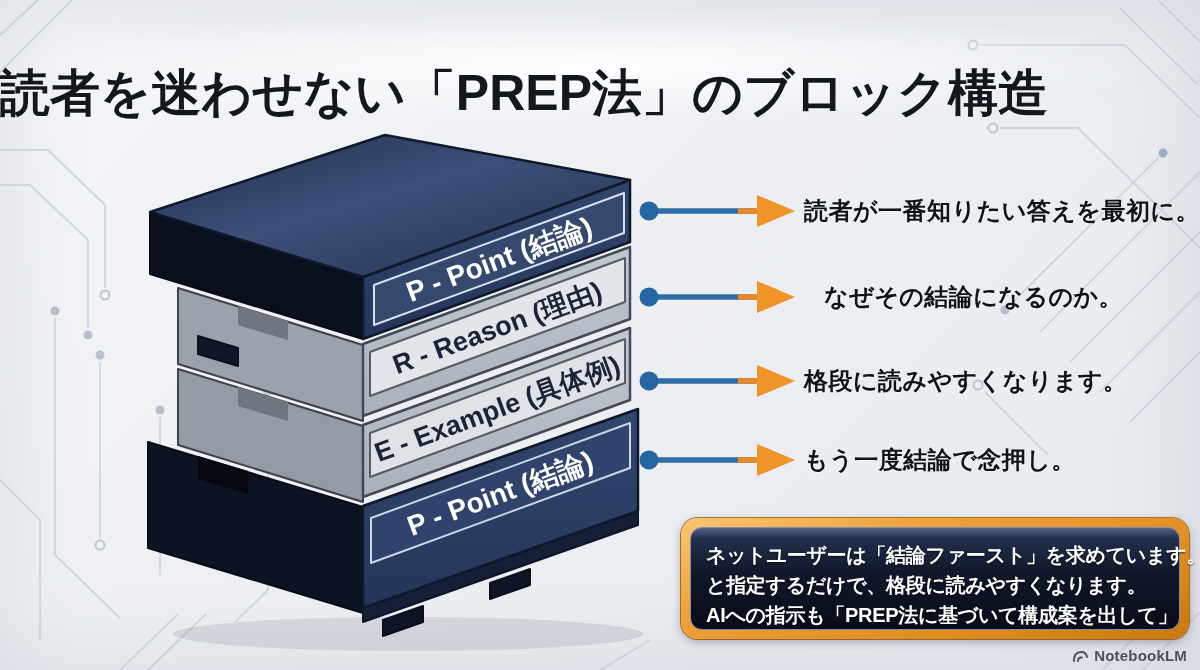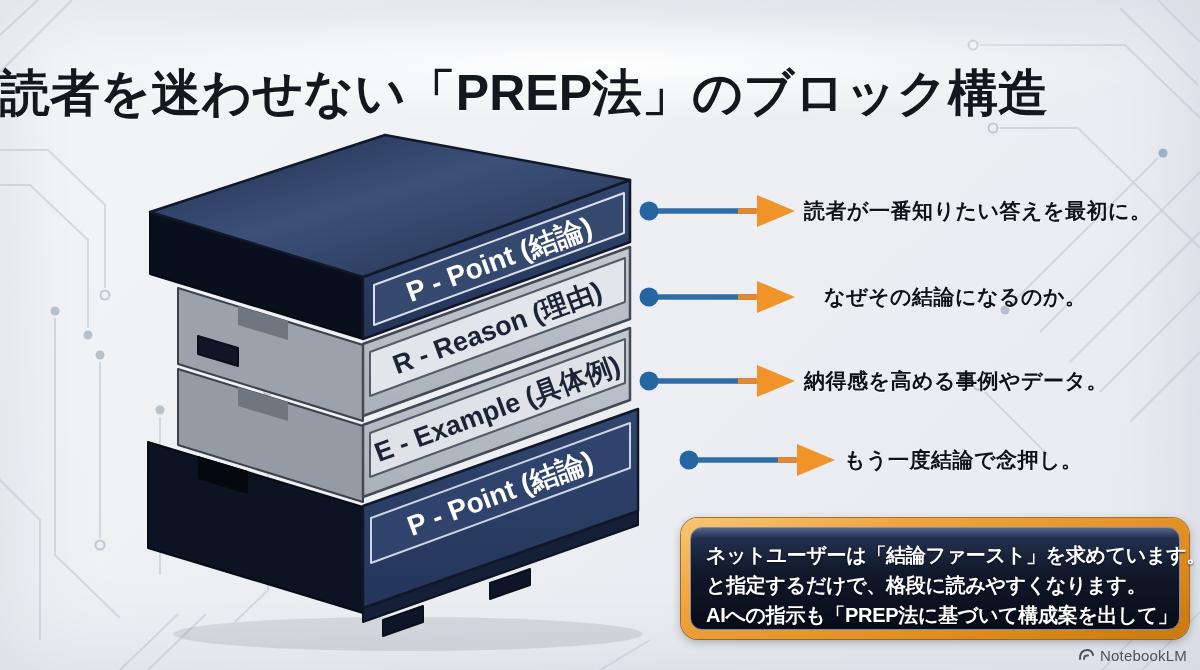--- a/index.html
+++ b/index.html
@@ -18,21 +18,21 @@
   .title{
     position:absolute;left:0;top:24px;width:972px;text-align:center;
     font-size:50px;font-weight:900;color:#15171f;letter-spacing:0px;
     text-shadow:0 1px 0 rgba(255,255,255,.6);white-space:nowrap;margin-top:36px;
   }
   
   .anno-row{
     position:absolute;left:638px;height:34px;display:flex;align-items:center;gap:8px;
   }
   .anno-row .txt{
-    font-size:21px;font-weight:900;color:#101219;white-space:nowrap;letter-spacing:.5px;
+    font-size:24px;font-weight:900;color:#101219;white-space:nowrap;letter-spacing:.5px;
     text-shadow:0 1px 1px rgba(255,255,255,.8);
   }
   
   .note-box{
     position:absolute;left:681px;top:518px;width:508px;height:121px;box-sizing:border-box;
     border-radius:17px;padding:9px;
     background:linear-gradient(160deg,#f8c673 0%,#f0a23c 30%,#e08c1f 70%,#c9780f 100%);
     box-shadow:0 3px 10px rgba(40,40,60,.35),0 0 0 1px #b8791c;
   }
   .note-inner{
@@ -40,22 +40,22 @@
     border:1px solid #7e8dac;
     background:linear-gradient(180deg,#56648a 0%,#232f4e 10%,#101829 45%,#070c18 100%);
     padding:12px 15px 10px 15px;
   }
   .note-line{
     font-size:20px;font-weight:900;color:#ffffff;line-height:30px;white-space:nowrap;
     letter-spacing:-.3px;text-shadow:0 1px 2px rgba(0,0,0,.7);
   }
   
   .watermark{
-    position:absolute;right:13px;bottom:6px;display:flex;align-items:flex-start;gap:5px;
-    color:#4d525b;font-size:15px;font-weight:normal;letter-spacing:.2px;
+    position:absolute;right:13px;bottom:6px;display:flex;align-items:center;gap:5px;
+    color:#4d525b;font-size:15px;font-weight:bold;letter-spacing:.2px;
   }
   svg text{font-family:"Liberation Sans","DejaVu Sans",sans-serif;}
 </style>
 </head>
 <body>
 
 <svg class="layer" width="1200" height="670" viewBox="0 0 1200 670">
   <g stroke="#bfc8d4" stroke-width="2" fill="none" opacity="0.6">
     <path d="M0,35 L38,0"></path>
       <path d="M0,72 L72,0"></path>
@@ -179,24 +179,24 @@
   <span class="txt">なぜその結論になるのか。</span>
 </div>
 
 <div class="anno-row" style="top:364px;">
   <svg width="158" height="34" viewBox="0 0 158 34">
     <line x1="11" y1="17" x2="118" y2="17" stroke="#2e6da6" stroke-width="5.5"></line>
     <line x1="100" y1="17" x2="124" y2="17" stroke="#e8882a" stroke-width="5.5"></line>
     <circle cx="11" cy="17" r="9.5" fill="#2565a2"></circle>
     <polygon points="119,1 157,17 119,33" fill="#f09329"></polygon>
   </svg>
-  <span class="txt">納得感を高める事例やデータ。</span>
-</div>
-
-<div class="anno-row" style="top:443px;margin-left:40px;">
+  <span class="txt">格段に読みやすくなります。</span>
+</div>
+
+<div class="anno-row" style="top:443px;">
   <svg width="158" height="34" viewBox="0 0 158 34">
     <line x1="11" y1="17" x2="118" y2="17" stroke="#2e6da6" stroke-width="5.5"></line>
     <line x1="100" y1="17" x2="124" y2="17" stroke="#e8882a" stroke-width="5.5"></line>
     <circle cx="11" cy="17" r="9.5" fill="#2565a2"></circle>
     <polygon points="119,1 157,17 119,33" fill="#f09329"></polygon>
   </svg>
   <span class="txt">もう一度結論で念押し。</span>
 </div>
 
 <div class="note-box">

